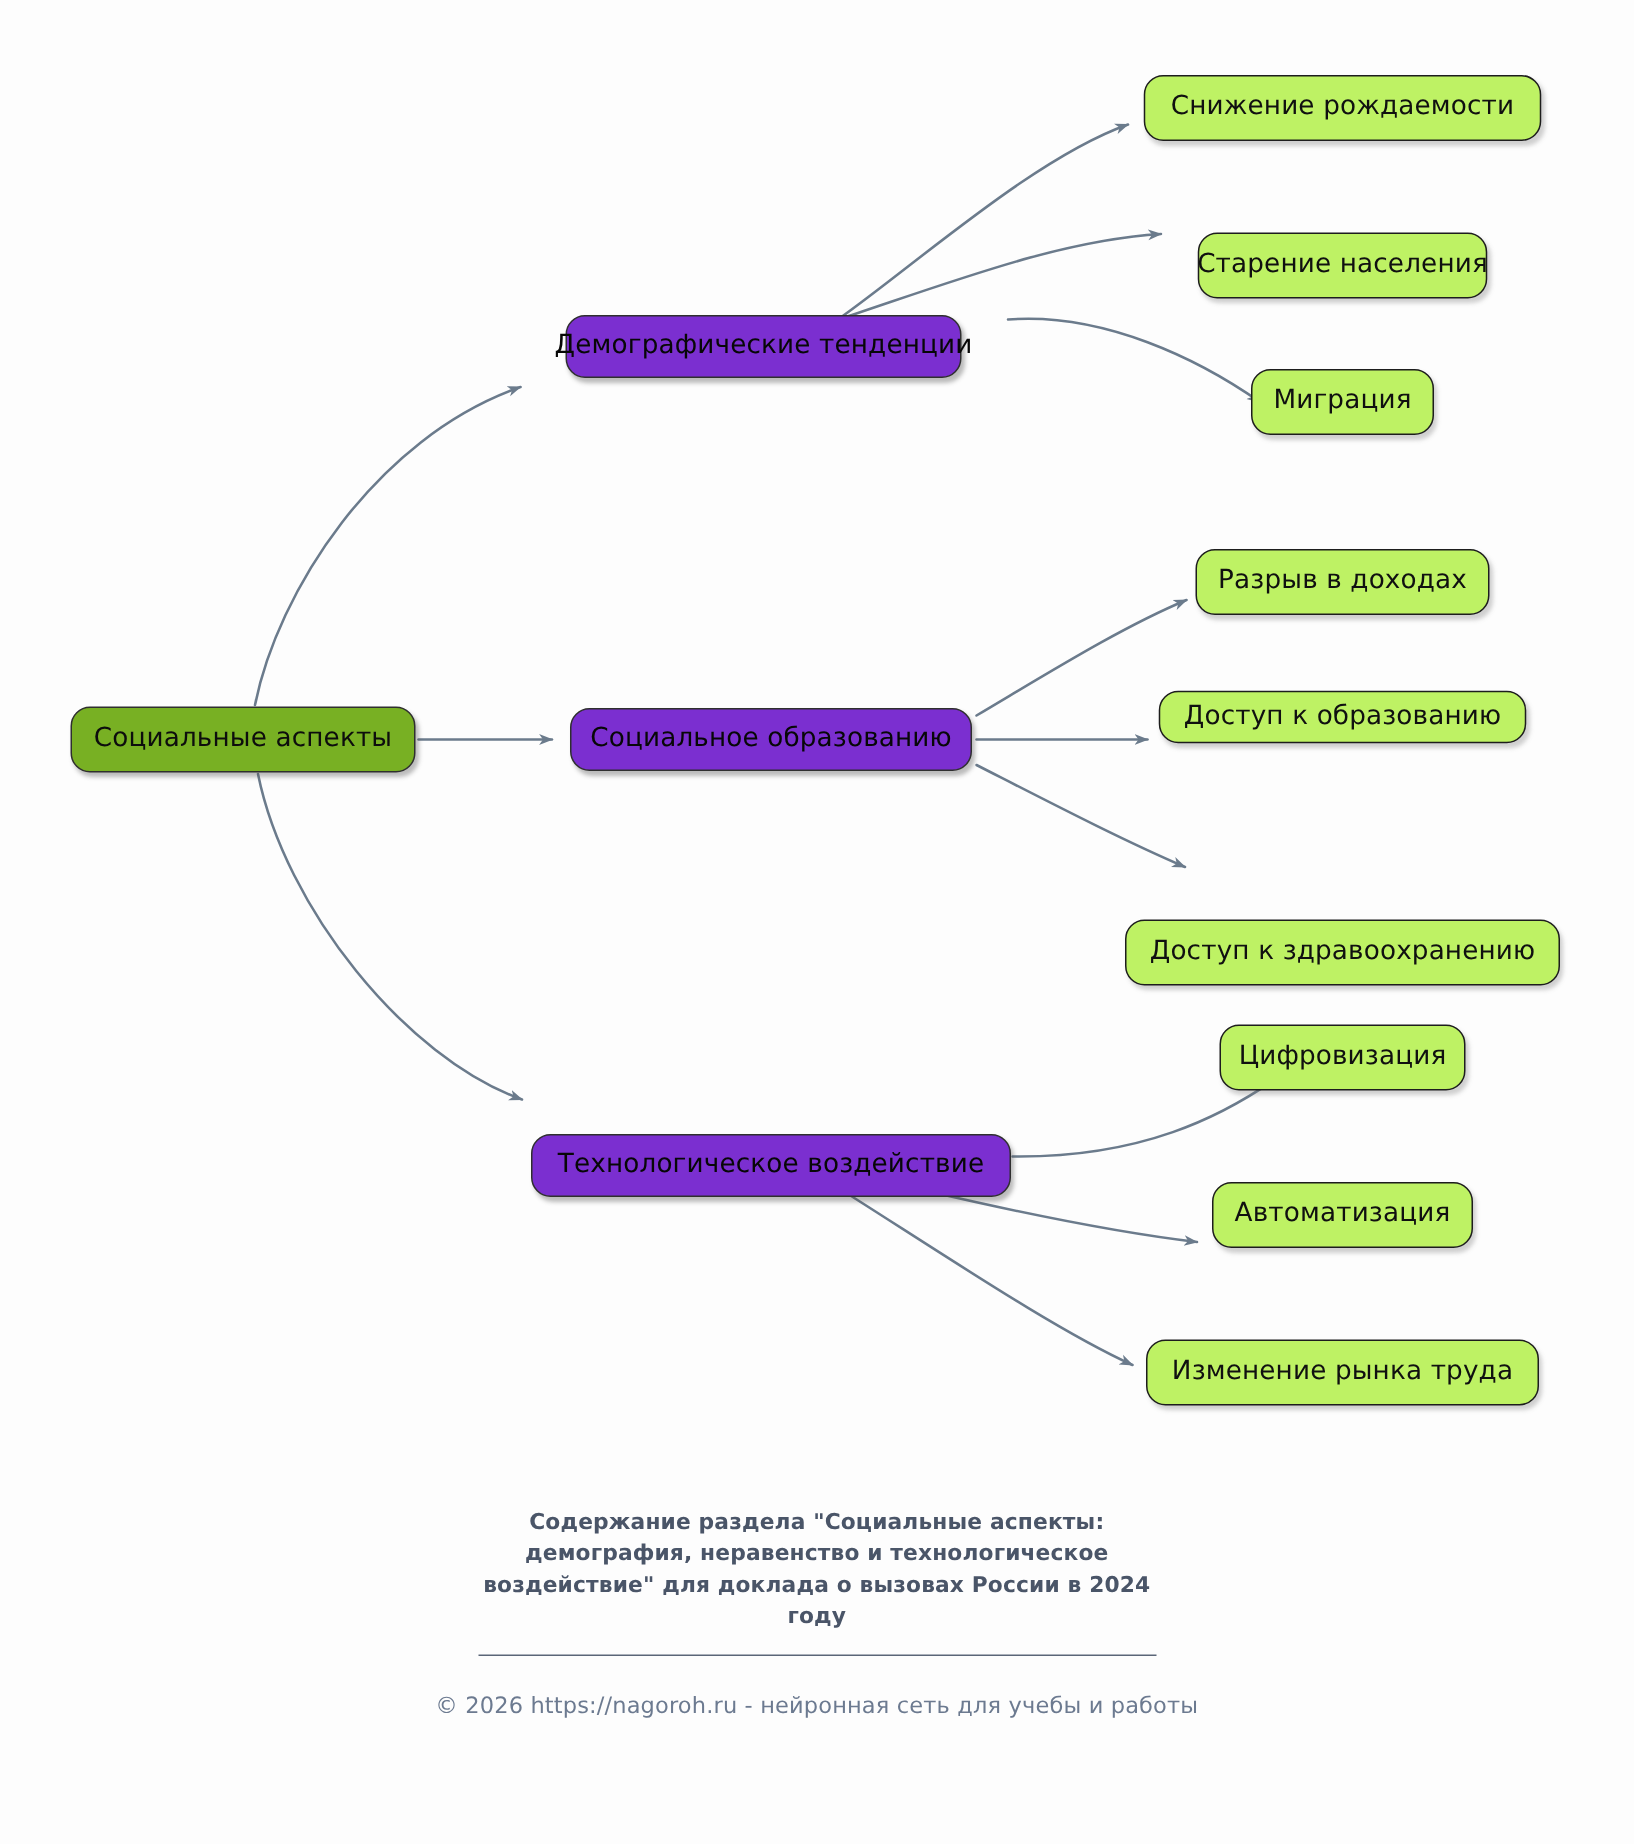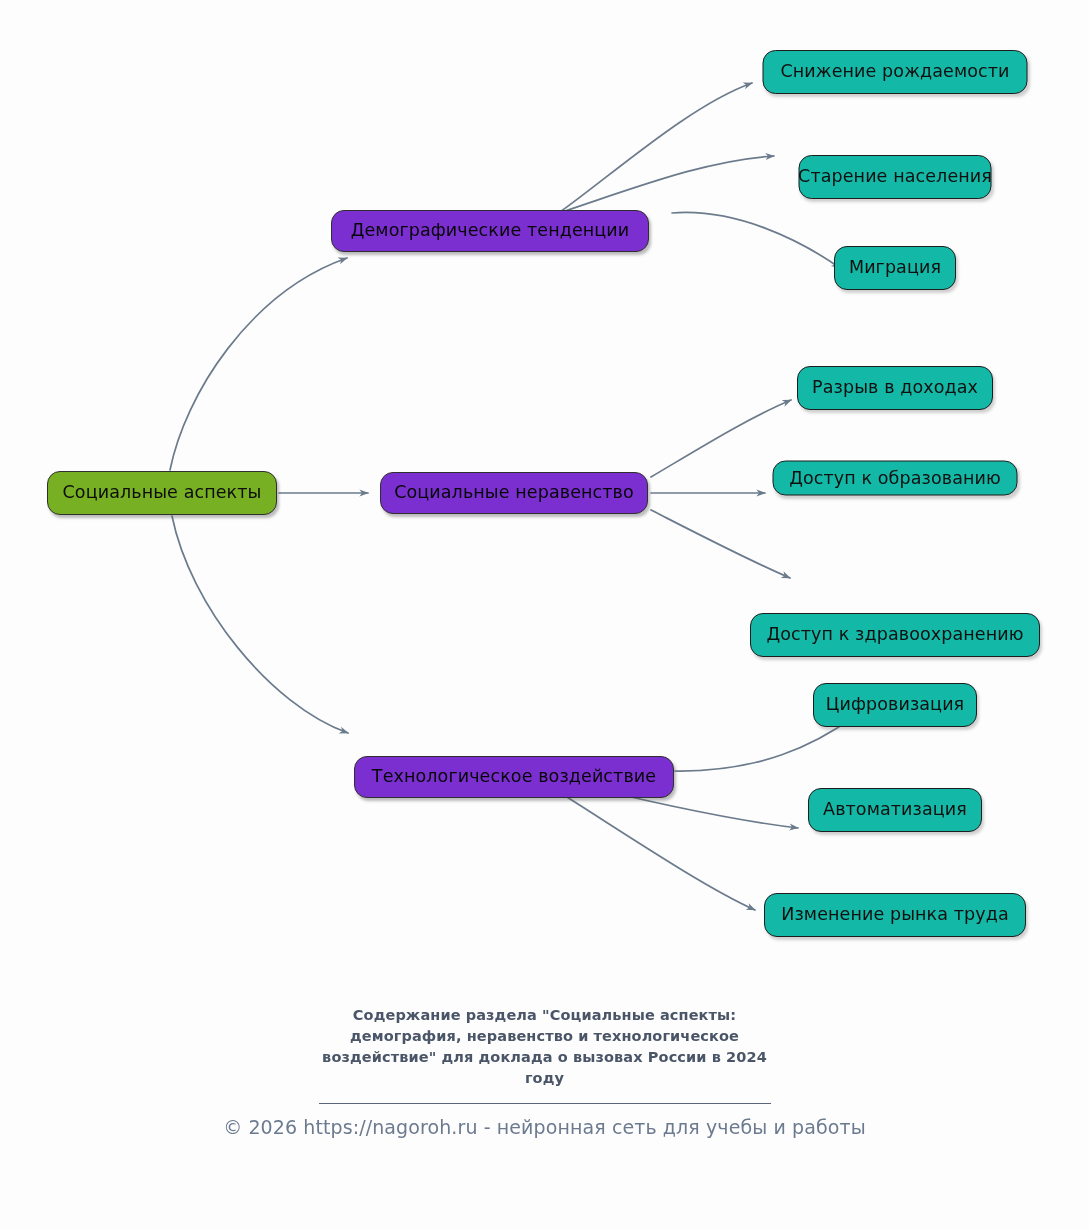--- a/index.html
+++ b/index.html
@@ -52,21 +52,21 @@
     color: #0d0d0d;
     box-shadow: 2px 3px 3px rgba(80,80,80,.38);
   }
   .node-branch {
     background: #7b2fd0;
     border: 1.6px solid #2f2f2f;
     color: #070707;
     box-shadow: 2px 3px 3px rgba(80,80,80,.38);
   }
   .node-leaf {
-    background: #14b8a6;
+    background: #bef264;
     border: 1.7px solid #1d1d1d;
     color: #101010;
     box-shadow: 2px 3px 3px rgba(120,120,120,.34);
   }
   #footer {
     position: absolute;
     left: 0;
     top: 1005px;
     width: 1089px;
     text-align: center;
@@ -80,22 +80,22 @@
     color: #4a5568;
     letter-spacing: .1px;
   }
   #footer-rule {
     width: 452px;
     height: 0;
     margin: 14px auto 0 auto;
     border-top: 1.4px solid #5b6678;
   }
   #copyright {
-    margin-top: 12px;
-    font-size: 19px;
+    margin-top: 24px;
+    font-size: 15px;
     color: #6c7a90;
     letter-spacing: .1px;
   }
 </style>
 </head>
 <body>
 
 <div id="mindmap-canvas">
   <svg id="edge-layer" viewBox="0 0 1089 1000">
     <defs>
@@ -115,34 +115,34 @@
         <path d="M 651 510 C 700 535 748 560 790 578" marker-end="url(#arrow)"></path>
         <path d="M 675 771 C 760 772 815 745 855 716" marker-end="url(#arrow)"></path>
         <path d="M 556 779 C 640 800 730 820 798 828" marker-end="url(#arrow)"></path>
         <path d="M 540 780 C 620 830 700 885 755 910" marker-end="url(#arrow)"></path>
       </g>
   </svg>
   <div id="node-group">
       <div class="node node-root" style="left: 162px; top: 493px; width: 230px; height: 44px; background: rgb(120, 176, 35); border-color: rgb(47, 47, 47);">
         <span>Социальные аспекты</span>
       </div>
-      <div class="node node-branch" style="left: 490px; top: 231px; width: 318px; height: 42px; background: rgb(123, 47, 208); border-color: rgb(47, 47, 47);">
+      <div class="node node-branch" style="left: 509px; top: 231px; width: 264px; height: 42px; background: rgb(123, 47, 208); border-color: rgb(47, 47, 47);">
         <span>Демографические тенденции</span>
       </div>
       <div class="node node-leaf" style="left: 895px; top: 72px; width: 265px; height: 44px;">
         <span>Снижение рождаемости</span>
       </div>
       <div class="node node-leaf" style="left: 895px; top: 177px; width: 193px; height: 44px;">
         <span>Старение населения</span>
       </div>
       <div class="node node-leaf" style="left: 895px; top: 268px; width: 122px; height: 44px;">
         <span>Миграция</span>
       </div>
       <div class="node node-branch" style="left: 514px; top: 493px; width: 268px; height: 42px; background: rgb(123, 47, 208); border-color: rgb(47, 47, 47);">
-        <span>Социальные неравенство</span>
+        <span>Социальное образованию</span>
       </div>
       <div class="node node-leaf" style="left: 895px; top: 388px; width: 196px; height: 44px; justify-content: flex-end;">
         <span>Разрыв в доходах</span>
       </div>
       <div class="node node-leaf" style="left: 895px; top: 478px; width: 245px; height: 35px;">
         <span>Доступ к образованию</span>
       </div>
       <div class="node node-leaf" style="left: 895px; top: 599px; width: 290px; height: 44px; margin-top: 36px;">
         <span>Доступ к здравоохранению</span>
       </div>

